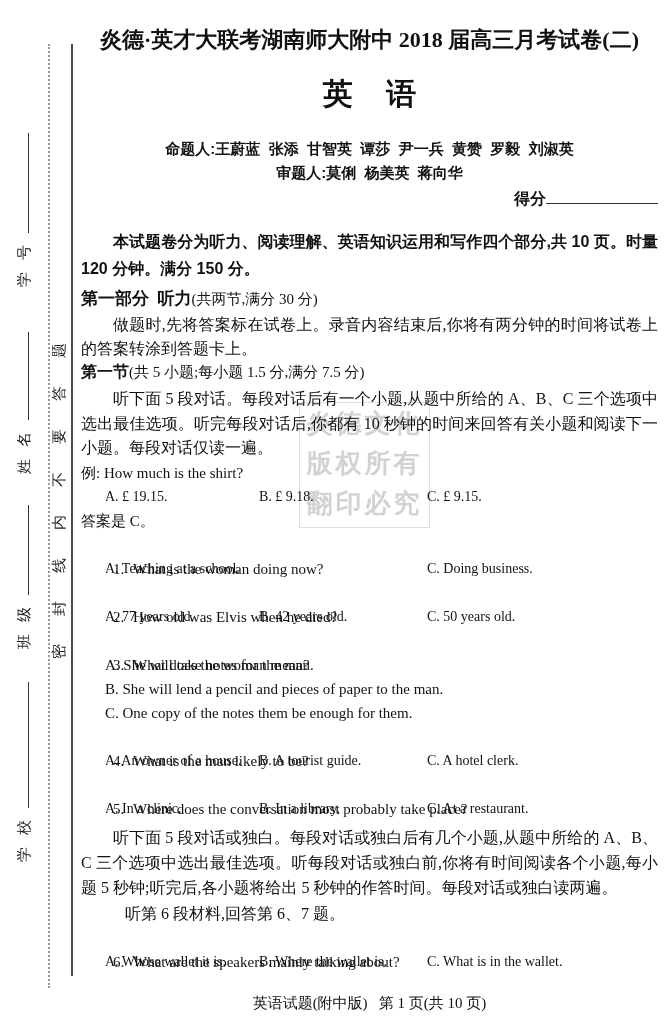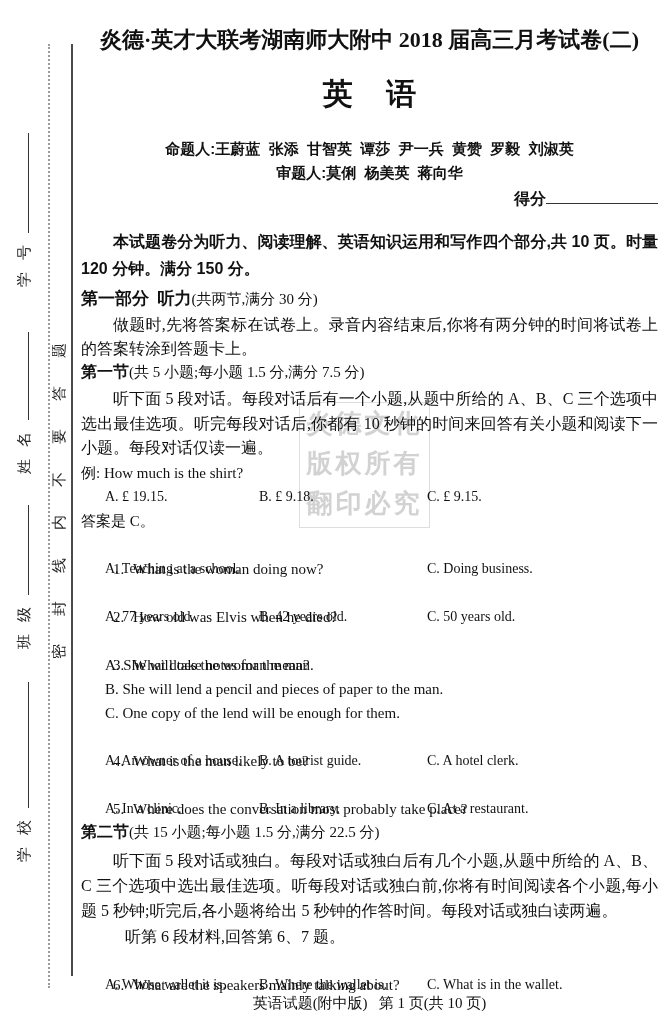--- a/index.html
+++ b/index.html
@@ -139,44 +139,41 @@
         <span class="oa">A. 77 years old.</span>
         <span class="ob">B. 42 years old.</span>
         <span class="oc">C. 50 years old.</span>
       </div>
 
       <div class="row">
         <span class="qno">3.</span><span>What does the woman mean?</span>
       </div>
       <div class="row optline">A. She will take notes for the man.</div>
       <div class="row optline">B. She will lend a pencil and pieces of paper to the man.</div>
-      <div class="row optline">C. One copy of the lend will be enough for them.</div>
+      <div class="row optline">C. One copy of the notes them be enough for them.</div>
 
       <div class="row">
         <span class="qno">4.</span><span>What is the man likely to be?</span>
       </div>
       <div class="row optrow">
         <span class="oa">A. An owner of a house.</span>
         <span class="ob">B. A tourist guide.</span>
         <span class="oc">C. A hotel clerk.</span>
       </div>
 
       <div class="row">
         <span class="qno">5.</span><span>Where does the conversation most probably take place?</span>
       </div>
       <div class="row optrow">
         <span class="oa">A. In a clinic.</span>
         <span class="ob">B. In a library.</span>
         <span class="oc">C. At a restaurant.</span>
       </div>
     </div>
 
-    <div class="shead s2">
-      <span class="stitle">第二节</span><span class="pnote">(共 15 小题;每小题 1.5 分,满分 22.5 分)</span>
-    </div>
     <div class="sinstr s2i">听下面 5 段对话或独白。每段对话或独白后有几个小题,从题中所给的 A、B、C 三个选项中选出最佳选项。听每段对话或独白前,你将有时间阅读各个小题,每小题 5 秒钟;听完后,各小题将给出 5 秒钟的作答时间。每段对话或独白读两遍。</div>
     <div class="matnote">听第 6 段材料,回答第 6、7 题。</div>
 
     <div class="qa">
       <div class="row">
         <span class="qno">6.</span><span>What are the speakers mainly talking about?</span>
       </div>
       <div class="row optrow">
         <span class="oa">A. Whose wallet it is.</span>
         <span class="ob">B. Where the wallet is.</span>

